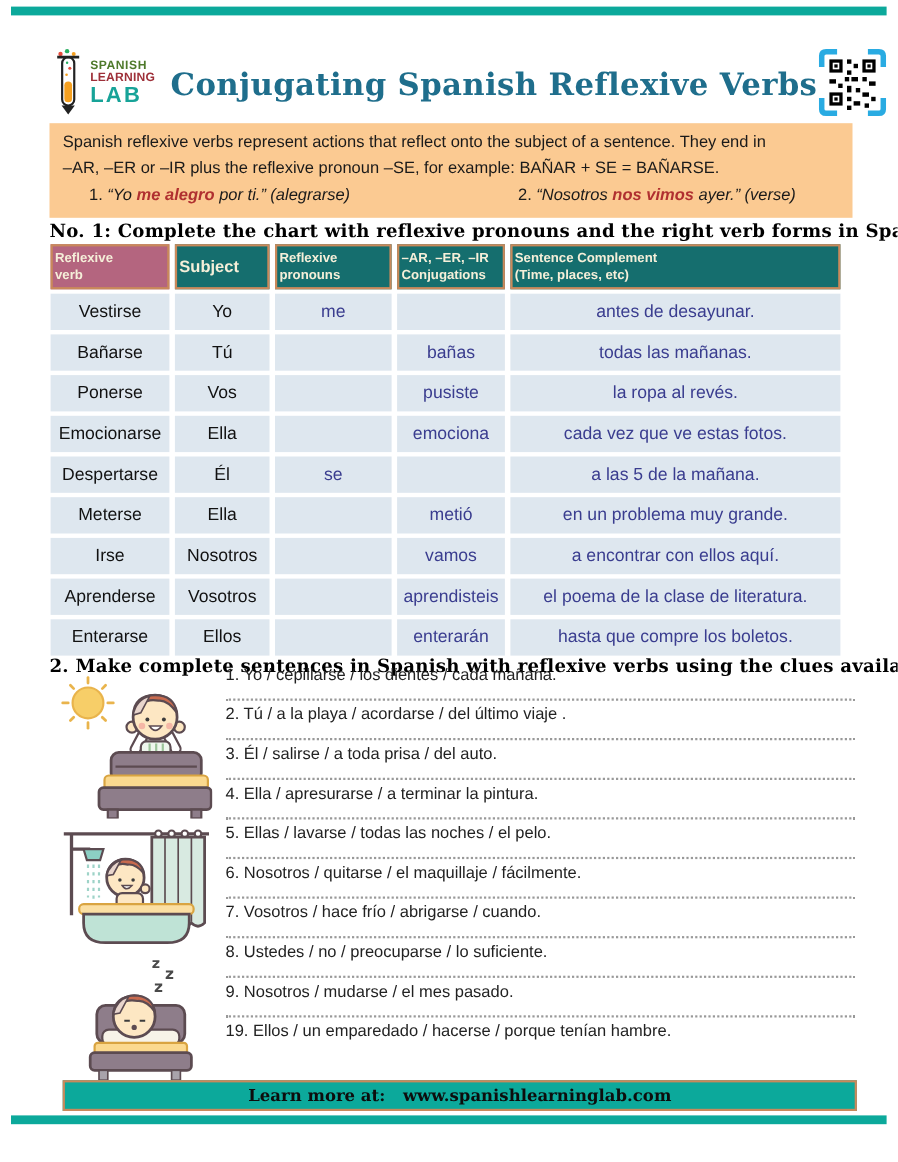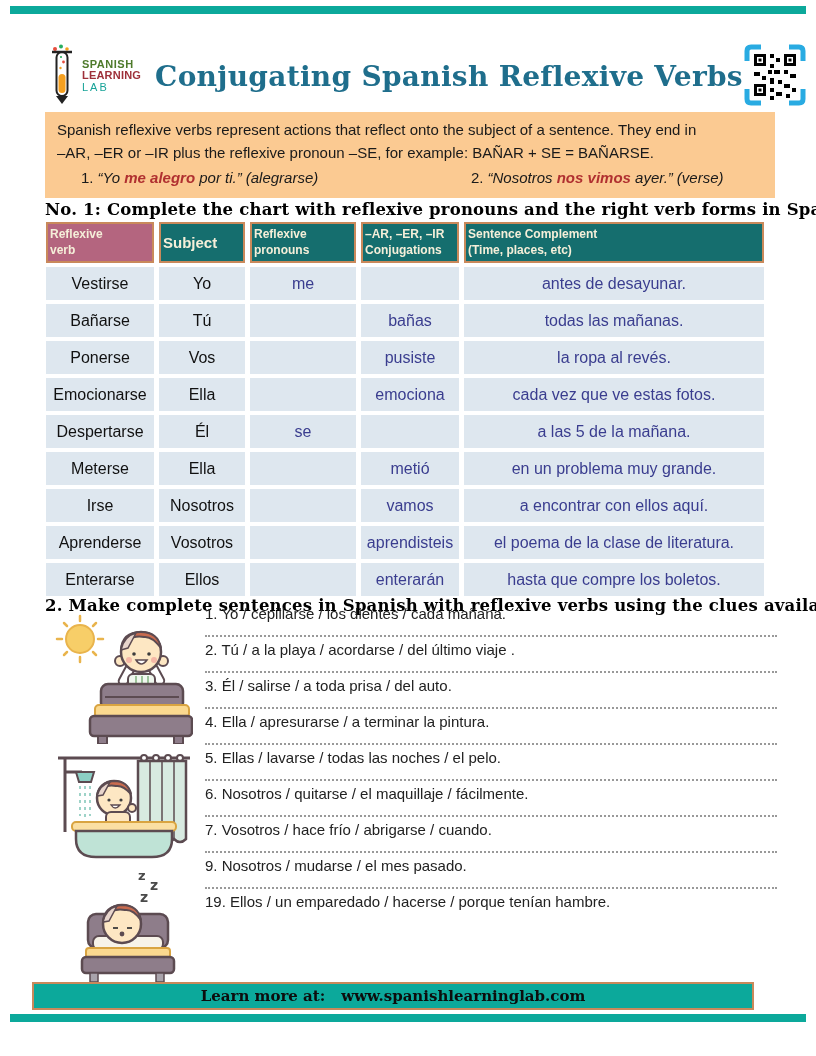--- a/index.html
+++ b/index.html
@@ -15,21 +15,21 @@
   }
   .rule{position:absolute;left:10px;width:796px;height:8px;background:var(--tealBright);}
   .rule.top{top:6px;} .rule.bottom{top:1014px;}
 
   
   .header{position:absolute;top:42px;left:45px;width:680px;height:68px;display:flex;align-items:center;}
   .logo{display:flex;align-items:center;}
   .logo-text{display:flex;flex-direction:column;line-height:1.02;margin-left:3px;}
   .logo-text .l1{font-size:11px;font-weight:bold;color:var(--logoGreen);letter-spacing:.5px;}
   .logo-text .l2{font-size:11px;font-weight:bold;color:var(--logoMaroon);letter-spacing:.2px;}
-  .logo-text .l3{font-size:11px;font-weight:normal;color:var(--logoTeal);letter-spacing:2px;}
+  .logo-text .l3{font-size:20px;font-weight:bold;color:var(--logoTeal);letter-spacing:2px;}
   h1.title{
     margin:0 16px 0 14px;font-family:"DejaVu Serif", serif;font-weight:bold;
     font-size:28px;color:var(--title);letter-spacing:.3px;white-space:nowrap;
   }
   .qr{position:absolute;top:44px;right:10px;}
 
   
   .intro{
     position:absolute;left:45px;top:112px;width:730px;box-sizing:border-box;
     background:var(--peach);padding:7px 12px 8px;font-size:15px;line-height:1.5;
@@ -74,21 +74,21 @@
   .items{position:absolute;left:205px;top:604px;width:572px;}
   .item .txt{font-size:15px;line-height:19px;color:#222;}
   .item .line{border-bottom:2px dotted #999;height:12px;margin-bottom:3px;}
   .item:last-child .line{display:none;}
 
   .art{position:absolute;left:48px;}
   .art.a1{top:612px;} .art.a2{top:746px;} .art.a3{top:862px;}
 
   
   .footer{
-    position:absolute;left:32px;top:982px;width:718px;height:24px;
+    position:absolute;left:57px;top:982px;width:718px;height:24px;
     background:var(--tealBright);border:2px solid var(--tan);
     display:flex;align-items:center;justify-content:center;gap:16px;
     font-family:"DejaVu Serif", serif;font-weight:bold;font-size:15px;color:#0d0d0d;
   }
 </style>
 </head>
 <body>
 
 <div class="page">
 
@@ -381,20 +381,24 @@
       </div>
     <div class="item">
         <div class="txt">6. Nosotros / quitarse / el maquillaje / fácilmente.</div>
         <div class="line"></div>
       </div>
     <div class="item">
         <div class="txt">7. Vosotros /  hace frío / abrigarse / cuando.</div>
         <div class="line"></div>
       </div>
     <div class="item">
+        <div class="txt">8. Ustedes / no / preocuparse / lo suficiente.</div>
+        <div class="line"></div>
+      </div>
+    <div class="item">
         <div class="txt">9. Nosotros / mudarse / el mes pasado.</div>
         <div class="line"></div>
       </div>
     <div class="item">
         <div class="txt">19. Ellos / un emparedado / hacerse / porque tenían hambre.</div>
       </div>
   </div>
 
   <div class="footer">
     <span>Learn more at:</span>

